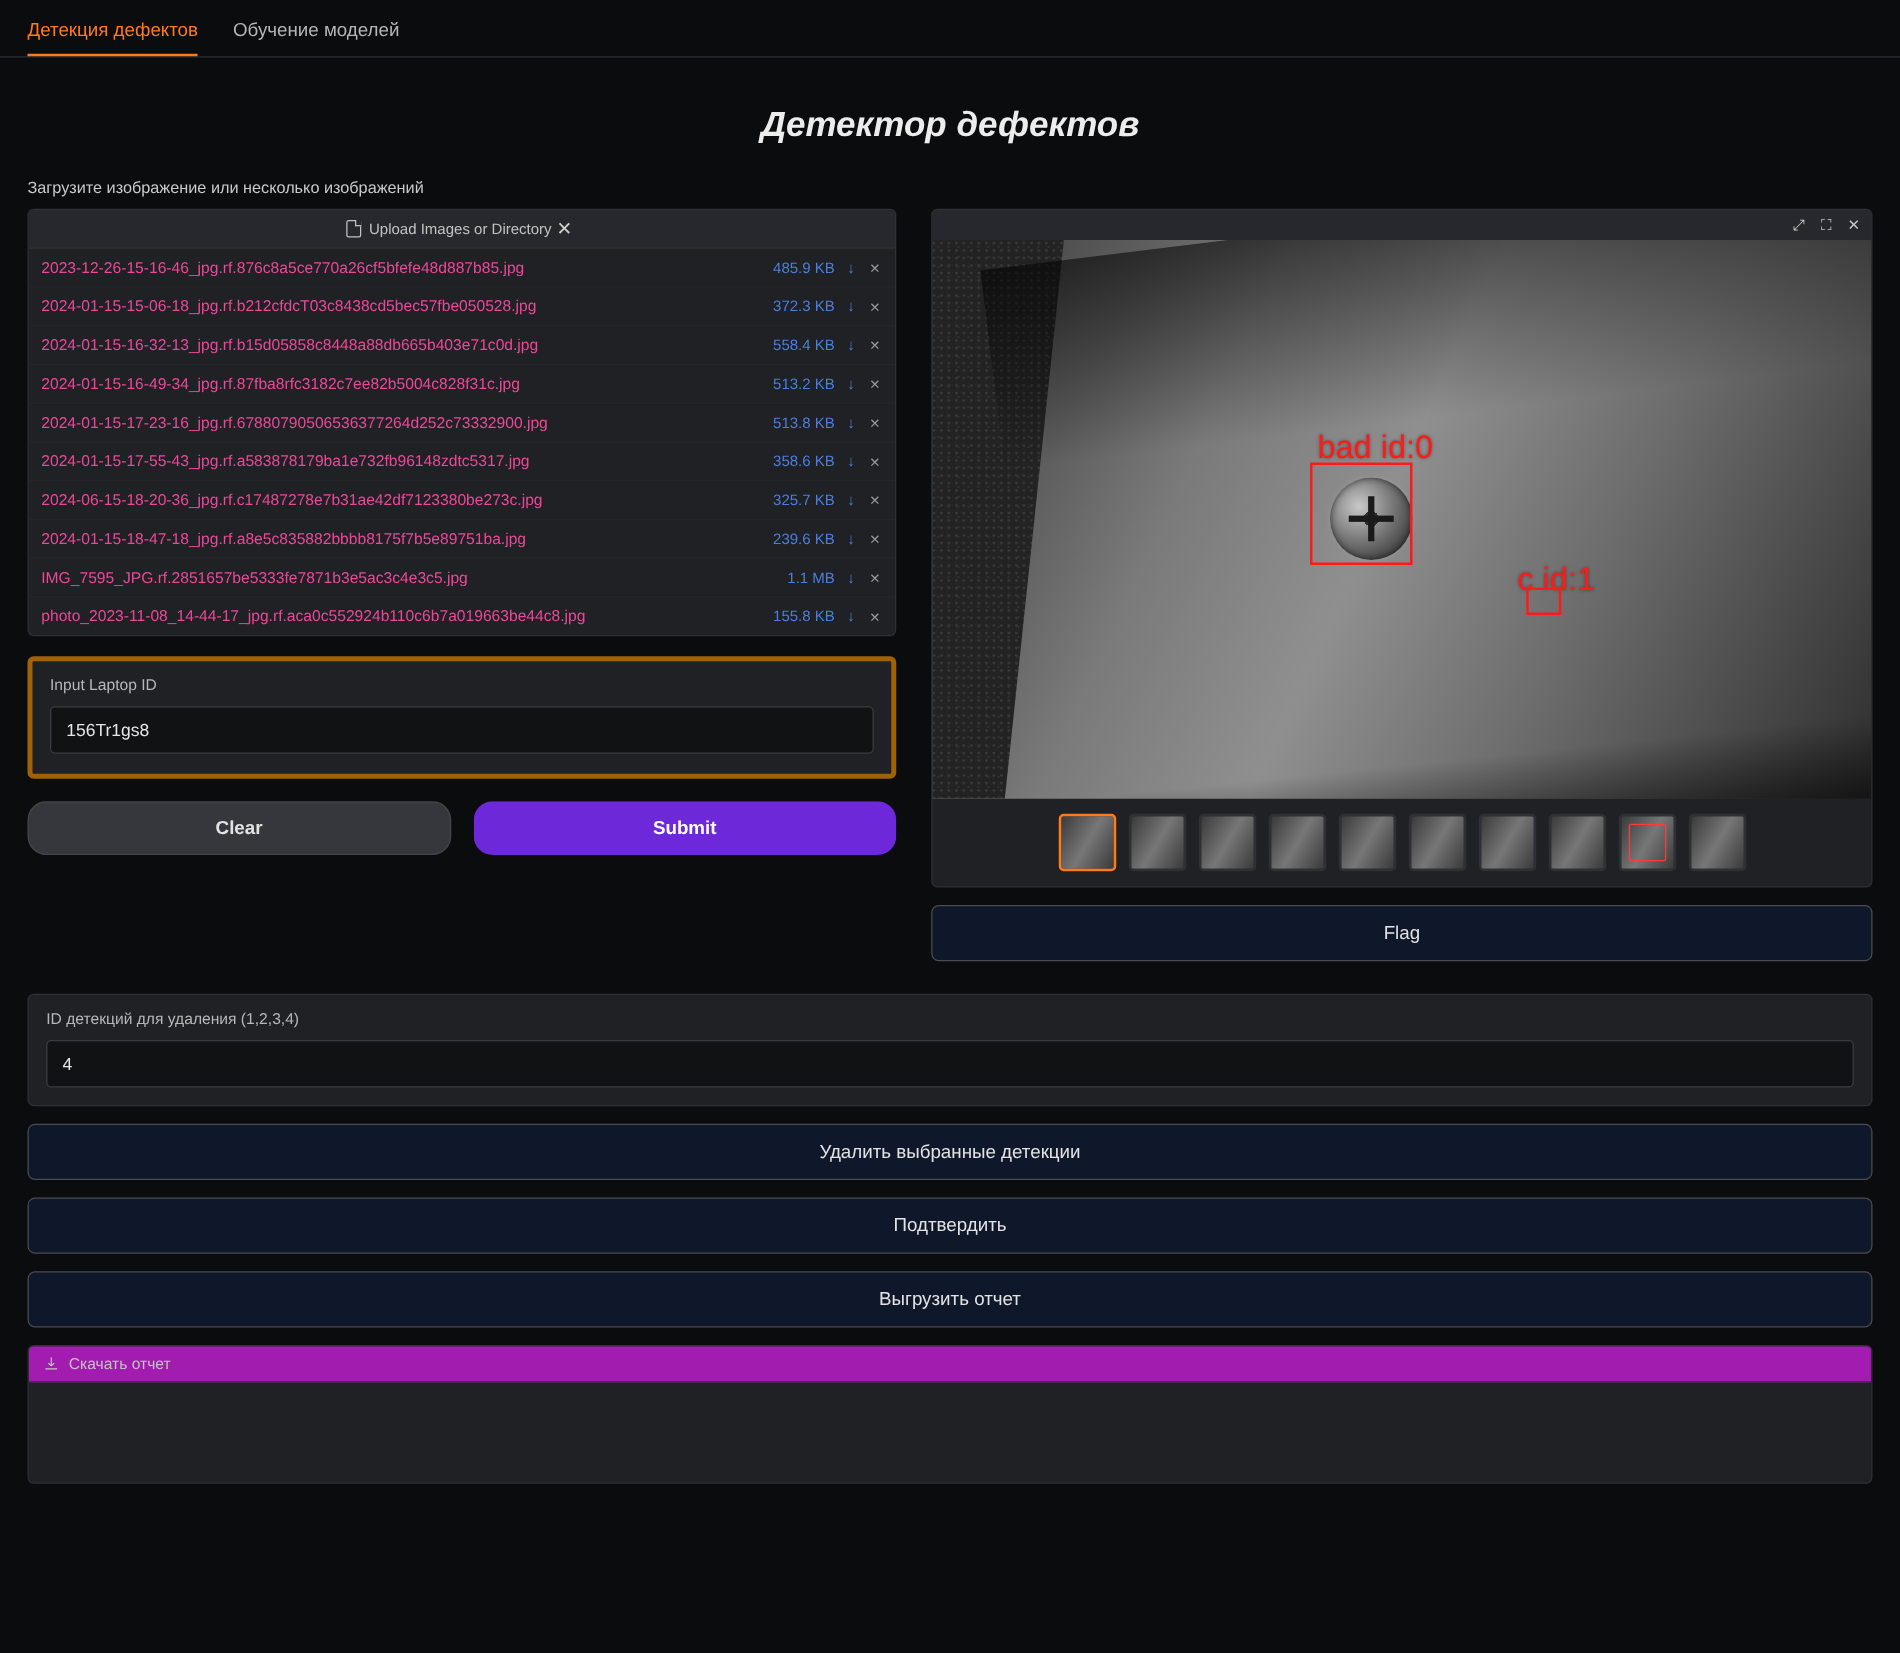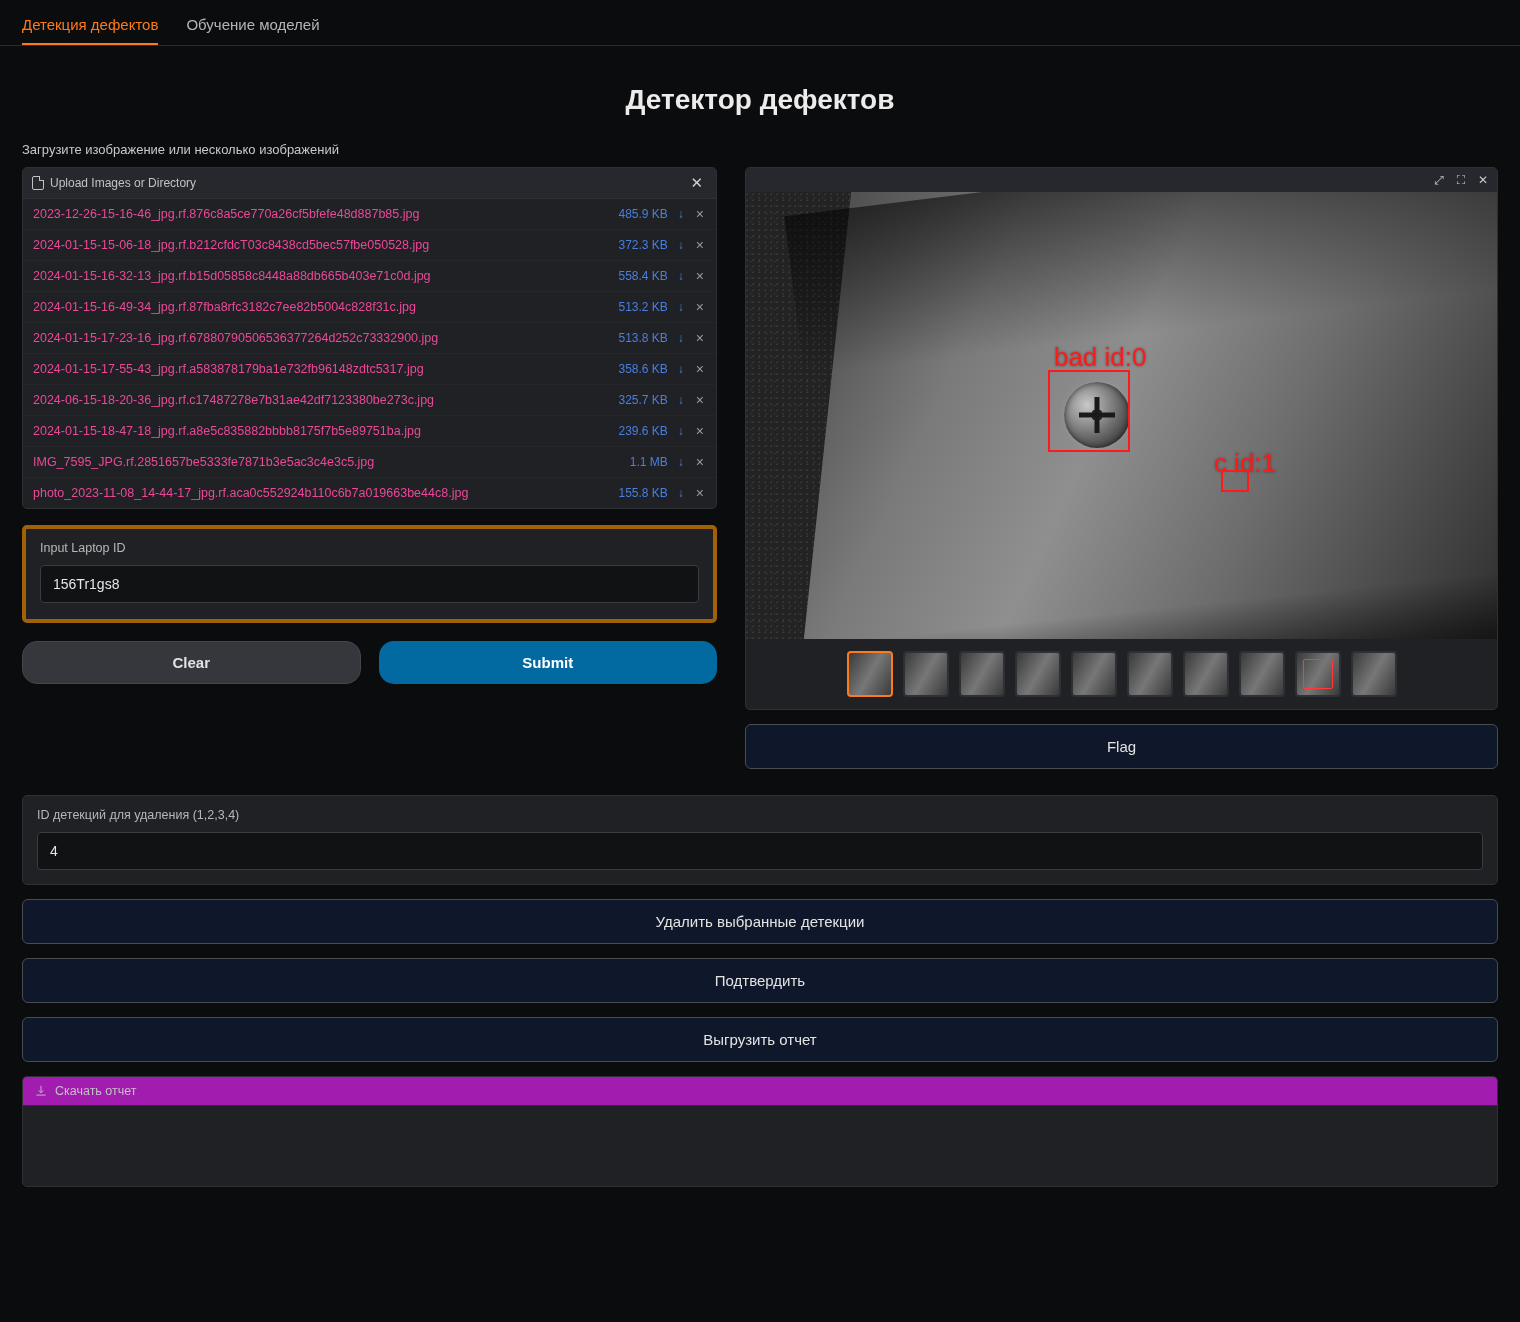--- a/index.html
+++ b/index.html
@@ -31,20 +31,21 @@
   }
   .page {
     padding: 18px 22px 22px 22px;
   }
   .page-title {
     text-align: center;
     font-size: 28px;
     font-weight: 700;
     color: #ececec;
     margin: 20px 0 26px 0;
+    font-style: italic;
   }
   .subtitle {
     font-size: 13px;
     color: #c9c9c9;
     margin-bottom: 10px;
   }
   .two-col {
     display: flex;
     gap: 28px;
     align-items: flex-start;
@@ -54,22 +55,22 @@
 
   .upload-panel {
     background: #1f2125;
     border: 1px solid #2e3035;
     border-radius: 5px;
     overflow: hidden;
   }
   .upload-header {
     display: flex;
     align-items: center;
-    justify-content: space-between;
-    padding: 6px 9px;
+    justify-content: center;
+    padding: 6px 25px;
     background: #26282d;
     font-size: 12px;
     color: #c2c2c2;
     border-bottom: 1px solid #2e3035;
   }
   .upload-header .left {
     display: flex; align-items: center; gap: 6px;
   }
   .icon-file {
     width: 12px; height: 14px;
@@ -143,21 +144,21 @@
     font-weight: 600;
     cursor: pointer;
     border: 1px solid transparent;
   }
   .btn.secondary {
     background: #35373c;
     color: #e2e2e2;
     border-color: #44464b;
   }
   .btn.primary {
-    background: #0369a1;
+    background: #6d28d9;
     color: #fff;
   }
 
   .image-panel {
     background: #1f2125;
     border: 1px solid #2e3035;
     border-radius: 5px;
     overflow: hidden;
   }
   .image-toolbar {

